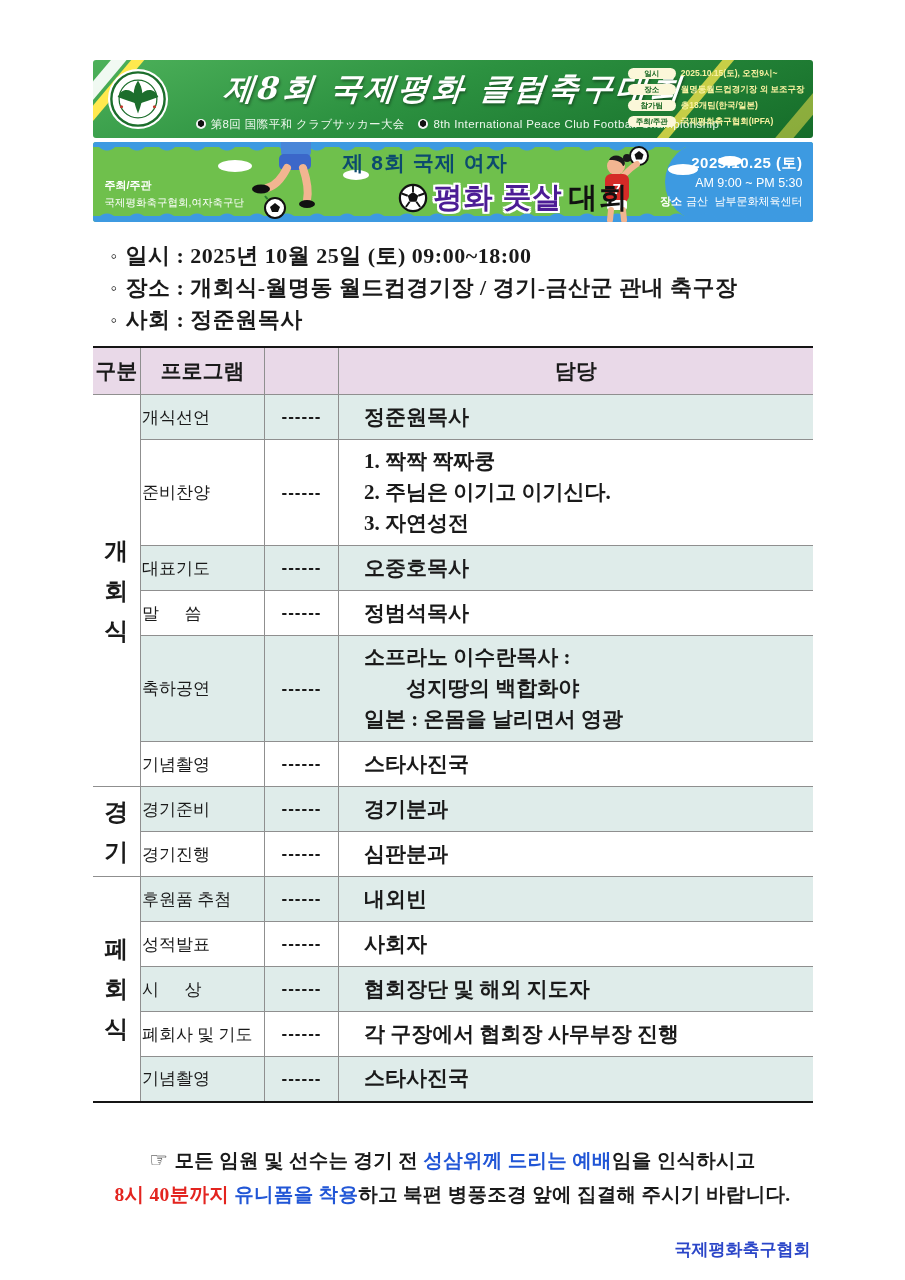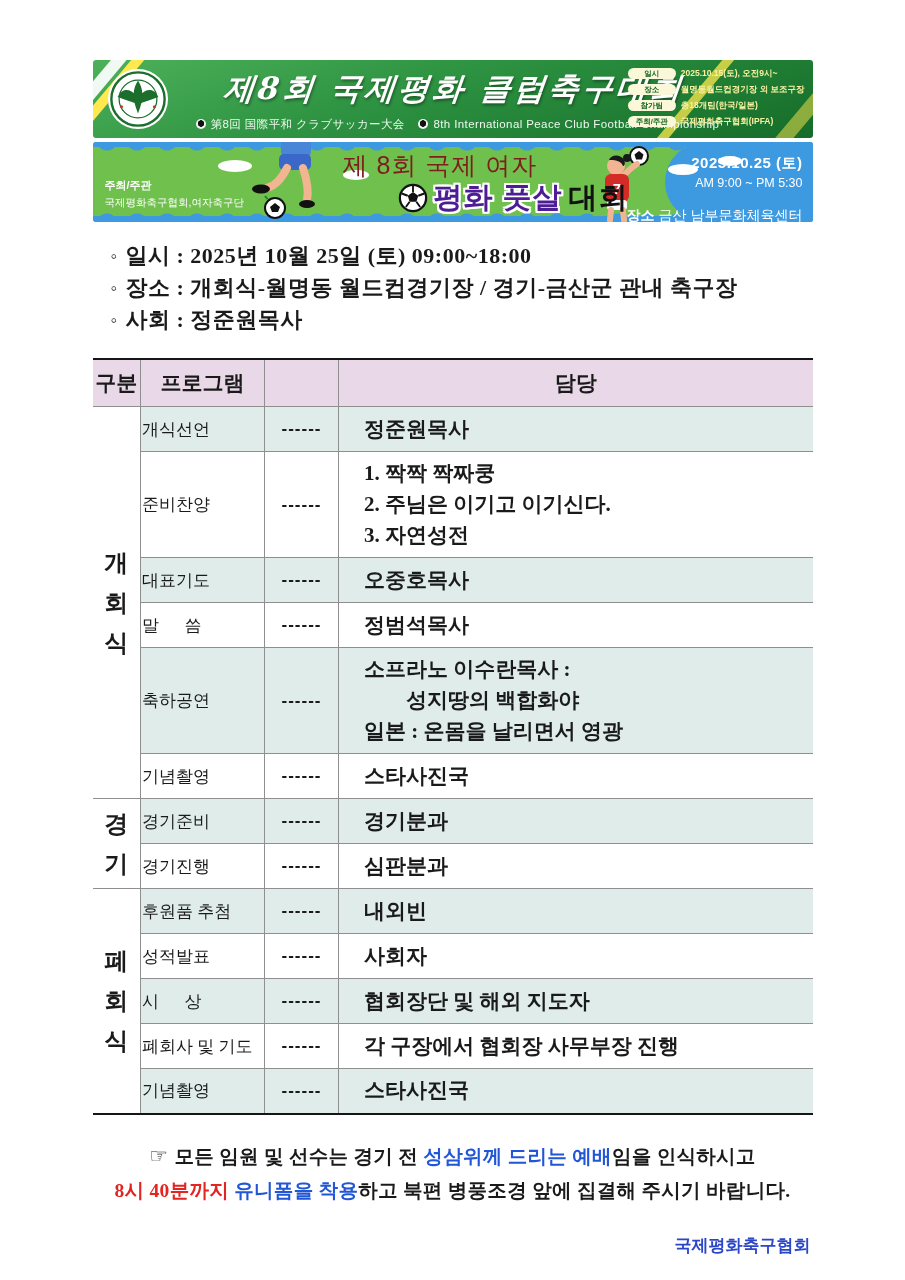--- a/index.html
+++ b/index.html
@@ -38,59 +38,59 @@
     border-top-left-radius:42px;border-bottom-left-radius:42px;}
   .wave-top,.wave-bottom{position:absolute;left:0;right:0;height:16px;}
   .wave-top{top:0;background-image:radial-gradient(circle 10px at 14px -2px,#3d9ae1 10px,rgba(0,0,0,0) 11px),linear-gradient(#3d9ae1,#3d9ae1);
     background-size:30px 16px,100% 5px;background-position:0 0,0 0;background-repeat:repeat-x,no-repeat;}
   .wave-bottom{bottom:0;background-image:radial-gradient(circle 10px at 14px 18px,#3d9ae1 10px,rgba(0,0,0,0) 11px),linear-gradient(#3d9ae1,#3d9ae1);
     background-size:30px 16px,100% 6px;background-position:0 0,0 100%;background-repeat:repeat-x,no-repeat;}
   .cloud{position:absolute;background:#ffffff;border-radius:50%;}
   .bb-host{position:absolute;left:12px;bottom:12px;color:#ffffff;z-index:3;}
   .bb-host .hl{font-size:11px;font-weight:bold;margin-bottom:3px;}
   .bb-host .hv{font-size:10.5px;}
-  .bb-t1{position:absolute;left:250px;top:7px;font-size:25px;font-weight:400;color:#7f1d1d;
+  .bb-t1{position:absolute;left:250px;top:7px;font-size:21px;font-weight:700;color:#0c4a6e;
     letter-spacing:1px;white-space:nowrap;z-index:3;}
   .bb-t2{position:absolute;left:305px;top:36px;white-space:nowrap;z-index:3;display:flex;align-items:center;gap:6px;}
   .bb-t2 .blue-out{font-size:29px;font-weight:900;color:#4c1d95;letter-spacing:1px;
     text-shadow:-2px -2px 0 #fff,2px -2px 0 #fff,-2px 2px 0 #fff,2px 2px 0 #fff,0 -2px 0 #fff,0 2px 0 #fff,-2px 0 0 #fff,2px 0 0 #fff;}
   .bb-t2 .black-t{font-size:29px;font-weight:900;color:#111;letter-spacing:1px;}
   .bb-date{position:absolute;right:10px;top:12px;text-align:right;color:#ffffff;z-index:3;}
   .bb-date .d1{font-size:15px;font-weight:bold;letter-spacing:.5px;}
   .bb-date .d2{font-size:12.5px;margin-top:3px;}
-  .bb-date .d3{font-size:14px;margin-top:17px;}
+  .bb-date .d3{font-size:11px;margin-top:4px;font-family:Liberation Mono, monospace;}
   .bb-date .d3 b{margin-right:4px;}
   .fig{position:absolute;z-index:2;}
 
   
   .info{margin:18px 0 0 18px;}
   .info-line{font-size:22px;font-weight:bold;line-height:31px;letter-spacing:.5px;white-space:nowrap;}
   .info-line .bullet{font-weight:normal;font-size:18px;margin-right:8px;vertical-align:1px;}
 
   
-  table.prog{width:720px;margin-top:22px;border-collapse:collapse;table-layout:fixed;
+  table.prog{width:720px;margin-top:10px;border-collapse:collapse;table-layout:fixed;
     border-top:2.5px solid #151515;border-bottom:2.5px solid #151515;}
   table.prog col.c-gubun{width:48px;} table.prog col.c-prog{width:124px;}
   table.prog col.c-dash{width:74px;} table.prog col.c-mgr{width:474px;}
   table.prog th{background:#e9d9e8;font-size:21px;font-weight:bold;height:44px;border:1px solid #8f8f8f;}
   table.prog td{border:1px solid #8f8f8f;vertical-align:middle;}
   table.prog th:first-child,table.prog td:first-child{border-left:none;}
   table.prog th:last-child,table.prog td:last-child{border-right:none;}
   tr.alt td{background:#dfecea;}
   td.gubun{background:#ffffff !important;text-align:center;font-size:24px;font-weight:bold;}
   td.gubun div{line-height:40px;}
   td.prog-c{text-align:left;font-size:17px;font-weight:normal;white-space:pre;}
   td.dash-c{text-align:center;font-family:"Liberation Sans","DejaVu Sans",sans-serif;
     font-size:17px;font-weight:bold;letter-spacing:1px;}
   td.mgr-c{font-size:21px;font-weight:bold;padding:6px 8px 6px 25px;}
   td.mgr-c div{line-height:31px;white-space:pre;}
   tr.h1{height:45px;} tr.h3a{height:92px;} tr.h3b{height:106px;}
 
   
-  .notice{margin-top:24px;text-align:center;font-size:19.5px;font-weight:bold;line-height:34px;letter-spacing:.3px;}
+  .notice{margin-top:40px;text-align:center;font-size:19.5px;font-weight:bold;line-height:34px;letter-spacing:.3px;}
   .notice .ptr{font-weight:normal;font-size:21px;margin-right:6px;}
   .notice .blue{color:#2156d6;}
   .notice .red{color:#e3241f;}
   .org-line{margin-top:26px;text-align:right;font-size:17px;font-weight:bold;color:#2b46c8;padding-right:2px;}
 </style>
 </head>
 <body>
 
 <div class="page">
 

